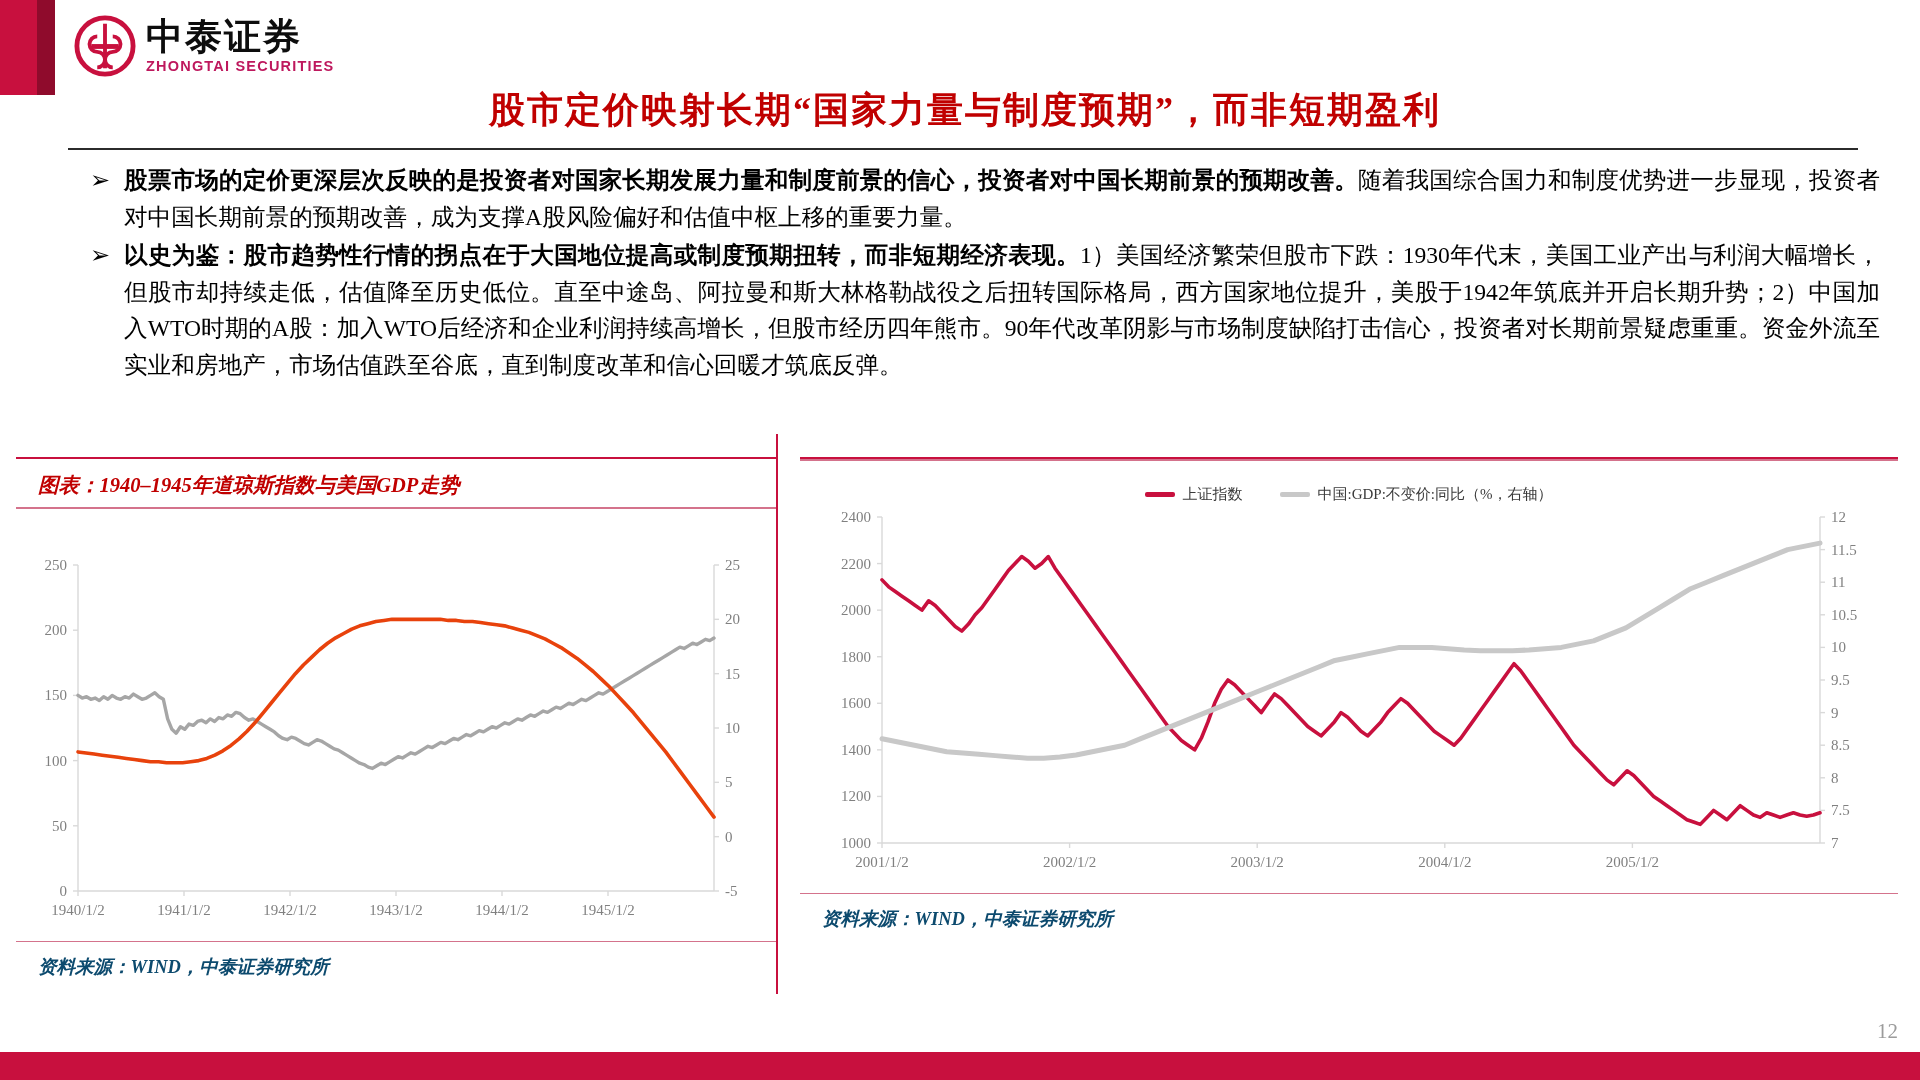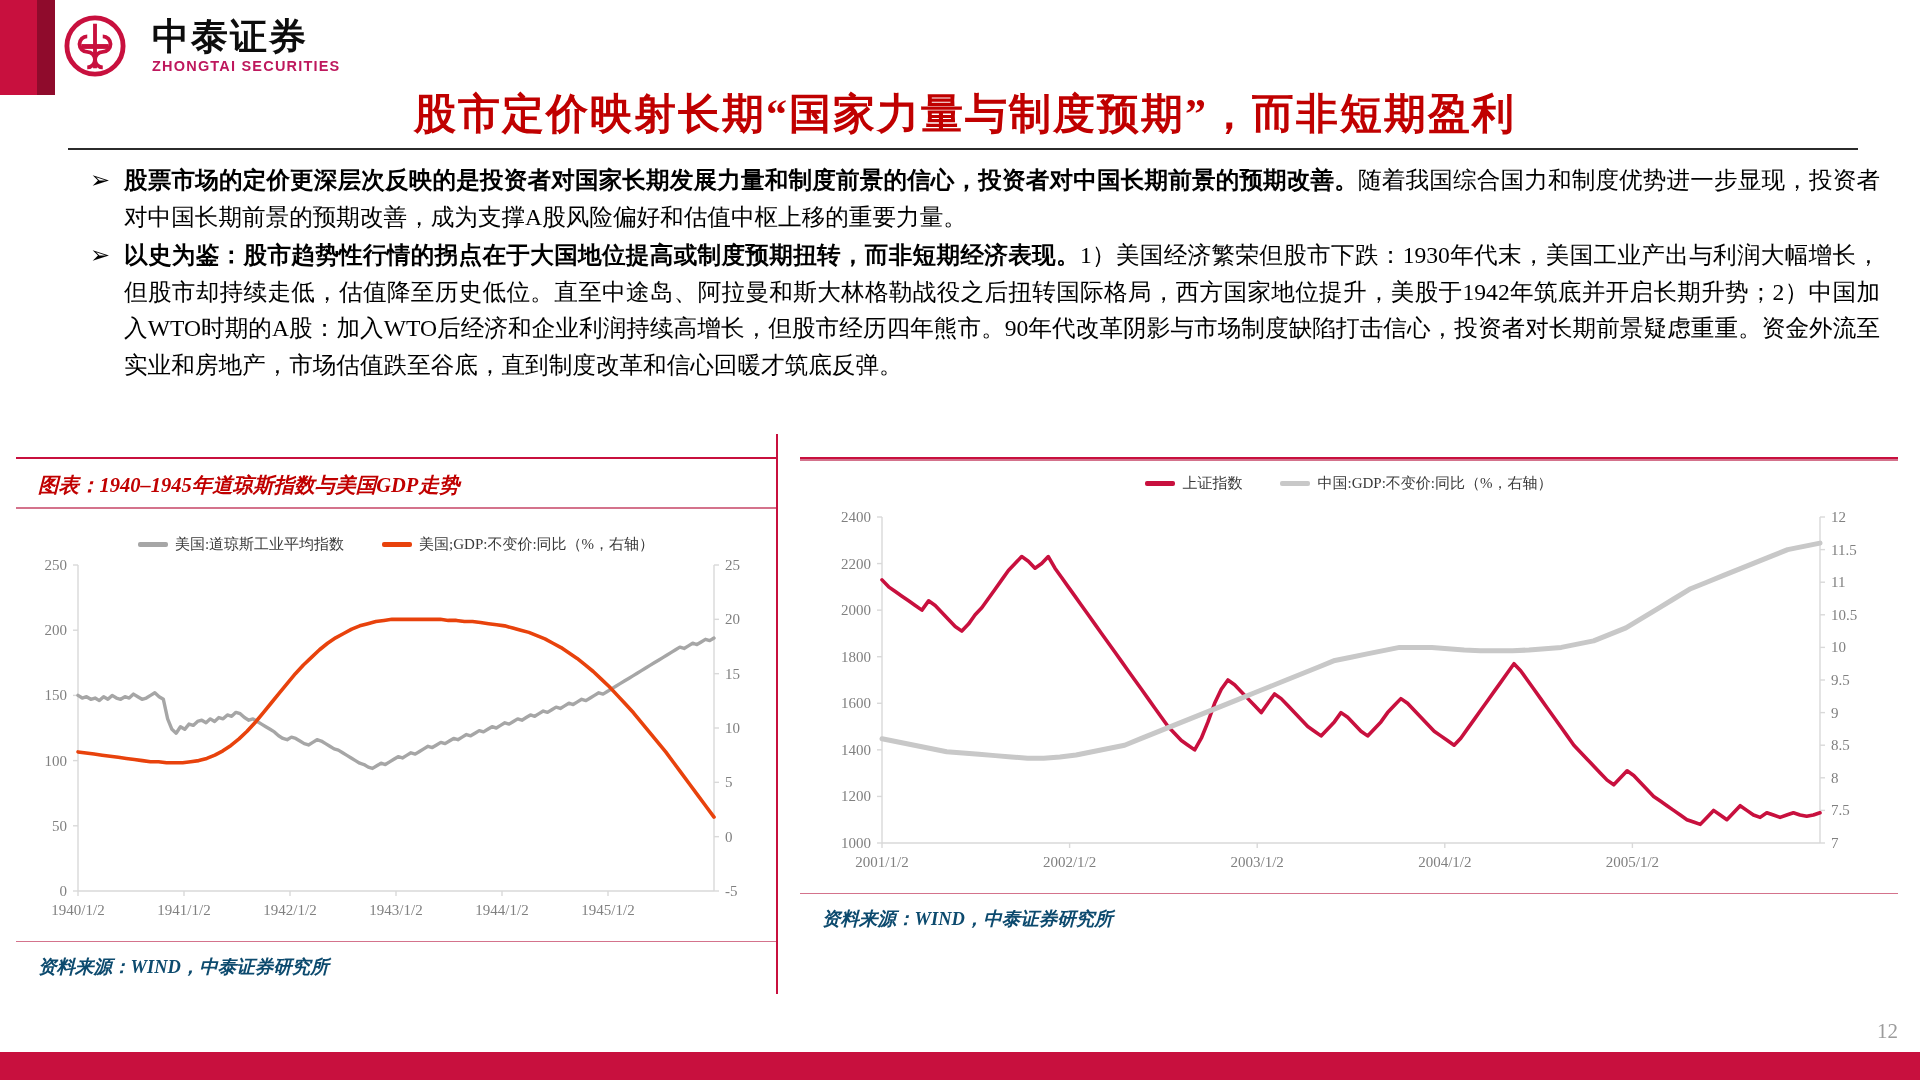--- a/index.html
+++ b/index.html
@@ -6,31 +6,31 @@
   html,body{margin:0;padding:0;}
   body{
     width:1920px;height:1080px;
     background:#ffffff;
     font-family:"Liberation Serif","DejaVu Serif",serif;
     overflow:hidden;position:relative;
   }
   
   .hdr-bar-a{position:absolute;left:0;top:0;width:37px;height:95px;background:#c8103e;}
   .hdr-bar-b{position:absolute;left:37px;top:0;width:18px;height:95px;background:#8f0b2c;}
-  .logo-wrap{position:absolute;left:64px;top:15px;display:flex;align-items:center;gap:26px;justify-content:center;}
+  .logo-wrap{position:absolute;left:74px;top:15px;display:flex;align-items:center;gap:10px;justify-content:center;}
   .logo-mark{width:62px;height:62px;flex:none;}
   .logo-text{display:flex;flex-direction:column;justify-content:center;line-height:1;}
   .logo-cn{font-family:"Liberation Sans","DejaVu Sans",sans-serif;font-weight:bold;font-size:37px;letter-spacing:2px;color:#0d0d0d;}
   .logo-en{font-family:"Liberation Sans","DejaVu Sans",sans-serif;font-weight:bold;font-size:14.5px;letter-spacing:1.2px;color:#be185d;margin-top:4px;}
 
   .slide-title{
     position:absolute;left:55px;top:86px;width:1820px;
     text-align:center;color:#c00000;
     font-family:"Liberation Serif","DejaVu Serif",serif;
-    font-weight:bold;font-size:42px;letter-spacing:2px;white-space:nowrap;
+    font-weight:bold;font-size:36px;letter-spacing:2px;white-space:nowrap;
   }
   .title-rule{position:absolute;left:68px;top:148px;width:1790px;height:2px;background:#2b2b2b;}
 
   
   .body-block{position:absolute;left:90px;top:162px;width:1790px;}
   .bullet{display:flex;align-items:flex-start;margin-bottom:2px;}
   .bullet-glyph{flex:none;width:34px;font-size:24px;line-height:36px;color:#000;font-family:"DejaVu Sans",sans-serif;}
   .bullet-text{
     flex:1;font-size:23.6px;line-height:36.5px;color:#000;text-align:justify;
     font-family:"Liberation Serif","DejaVu Serif",serif;
@@ -97,30 +97,20 @@
     <span class="bullet-text"><span class="bold">以史为鉴：股市趋势性行情的拐点在于大国地位提高或制度预期扭转，而非短期经济表现。</span><span>1）美国经济繁荣但股市下跌：1930年代末，美国工业产出与利润大幅增长，但股市却持续走低，估值降至历史低位。直至中途岛、阿拉曼和斯大林格勒战役之后扭转国际格局，西方国家地位提升，美股于1942年筑底并开启长期升势；2）中国加入WTO时期的A股：加入WTO后经济和企业利润持续高增长，但股市经历四年熊市。90年代改革阴影与市场制度缺陷打击信心，投资者对长期前景疑虑重重。资金外流至实业和房地产，市场估值跌至谷底，直到制度改革和信心回暖才筑底反弹。</span></span>
   </div>
 </div>
 
 <div class="panel panel-left">
   <div class="panel-rule-top"></div>
   <div class="panel-cap">图表：1940–1945年道琼斯指数与美国GDP走势</div>
   <div class="panel-rule-mid"></div>
 
   <div class="chart-area" style="height:432px;">
-    <div class="legend" style="padding-top:26px;">
-      <span class="legend-item">
-        <span class="legend-swatch" style="background:#a6a6a6;"></span>
-        <span>美国:道琼斯工业平均指数</span>
-      </span>
-      <span class="legend-item">
-        <span class="legend-swatch" style="background:#e8420c;"></span>
-        <span>美国;GDP:不变价:同比（%，右轴）</span>
-      </span>
-    </div>
     <svg id="svg-left" width="760" height="380" viewBox="0 0 760 380" style="position:absolute;left:0;top:44px;">
         <line x1="62" y1="12" x2="62" y2="338" stroke="#d9d9d9" stroke-width="1.4"></line>
         <line x1="698" y1="12" x2="698" y2="338" stroke="#d9d9d9" stroke-width="1.4"></line>
         <line x1="62" y1="338" x2="698" y2="338" stroke="#d9d9d9" stroke-width="1.4"></line>
         <line x1="57" y1="338" x2="62" y2="338" stroke="#d9d9d9" stroke-width="1.4"></line>
         <text x="51" y="343" text-anchor="end" font-size="15" fill="#808080" font-family="Liberation Serif, serif">0</text>
         <line x1="57" y1="272.8" x2="62" y2="272.8" stroke="#d9d9d9" stroke-width="1.4"></line>
         <text x="51" y="277.8" text-anchor="end" font-size="15" fill="#808080" font-family="Liberation Serif, serif">50</text>
         <line x1="57" y1="207.6" x2="62" y2="207.6" stroke="#d9d9d9" stroke-width="1.4"></line>
         <text x="51" y="212.6" text-anchor="end" font-size="15" fill="#808080" font-family="Liberation Serif, serif">100</text>
@@ -163,21 +153,21 @@
 
   <div class="panel-foot-rule"></div>
   <div class="panel-src">资料来源：WIND，中泰证券研究所</div>
 </div>
 
 <div class="panel panel-right">
   <div class="panel-rule-top"></div>
   <div class="panel-rule-mid"></div>
 
   <div class="chart-area" style="height:432px;">
-    <div class="legend" style="padding-top:13px;">
+    <div class="legend" style="padding-top:24px;">
       <span class="legend-item">
         <span class="legend-swatch" style="background:#c8103e;"></span>
         <span>上证指数</span>
       </span>
       <span class="legend-item">
         <span class="legend-swatch" style="background:#c8c8c8;"></span>
         <span>中国:GDP:不变价:同比（%，右轴）</span>
       </span>
     </div>
     <svg id="svg-right" width="1098" height="380" viewBox="0 0 1098 380" style="position:absolute;left:0;top:44px;">

